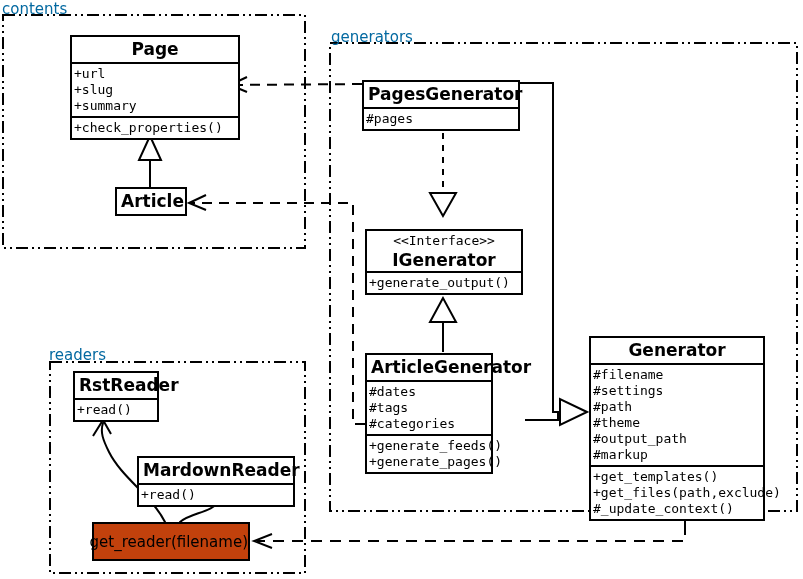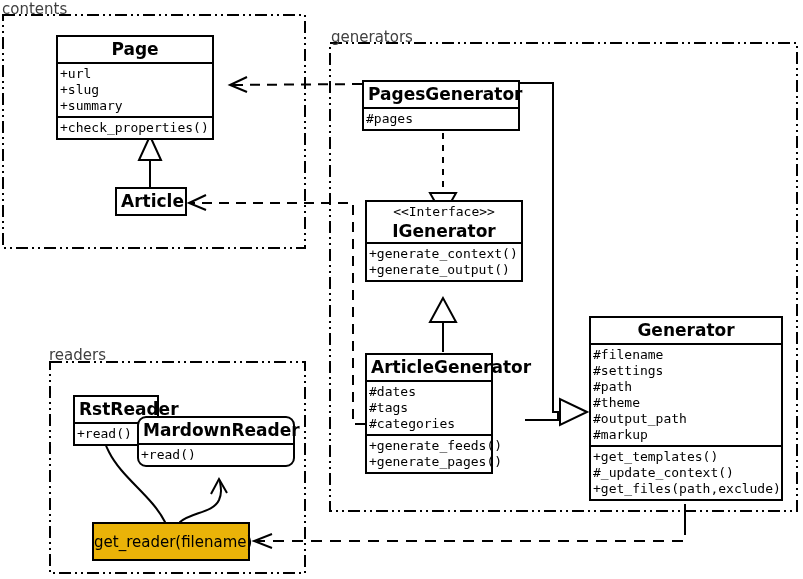--- a/index.html
+++ b/index.html
@@ -4,42 +4,42 @@
 <style>
   * { margin:0; padding:0; box-sizing:border-box; }
   html,body { background:#fff; }
   .canvas {
     position:relative; width:803px; height:579px; background:#fff;
     font-family:"DejaVu Sans", sans-serif; color:#000; overflow:hidden;
   }
   .layer { position:absolute; left:0; top:0; z-index:0; }
   .pkg-label {
     position:absolute; z-index:2;
-    font:15px "DejaVu Sans", sans-serif; color:#404040; white-space:nowrap;
+    font:15px "DejaVu Sans", sans-serif; color:#0369a1; white-space:nowrap;
   }
   .cls {
     position:absolute; z-index:2; background:#fff;
     border:2px solid #000;
   }
   .cls-title {
     font:bold 17px "DejaVu Sans", sans-serif; text-align:center;
     line-height:23px; padding:1px 4px; white-space:nowrap;
   }
   .stereotype {
     font:13px "DejaVu Sans Mono", monospace; font-weight:normal;
     text-align:center; line-height:16px; padding-top:2px; white-space:nowrap;
   }
   .sec { border-top:2px solid #000; padding:2px 0 2px 0; }
   .row {
     font:13px "DejaVu Sans Mono", monospace; line-height:16px;
     padding:0 2px; white-space:nowrap;
   }
   .plainbox {
-    position:absolute; z-index:2; background:#eab308; border:2px solid #000;
-    display:flex; align-items:center; justify-content:flex-start;
+    position:absolute; z-index:2; background:#c2410c; border:2px solid #000;
+    display:flex; align-items:center; justify-content:flex-end;
     font:15px "DejaVu Sans", sans-serif; white-space:nowrap;
   }
 </style>
 </head>
 <body>
 
 <div class="canvas">
 
   <svg class="layer" width="803" height="579" viewBox="0 0 803 579">
 
@@ -75,21 +75,21 @@
     <polyline points="93,436 103,420 111,434" fill="none" stroke="#000" stroke-width="2"></polyline>
 
     <path d="M180,522 C192,512 213,513 219,500 C222,493 221,488 220,482" fill="none" stroke="#000" stroke-width="2" stroke-linecap="round"></path>
     <polyline points="211,494 219,479 227,493" fill="none" stroke="#000" stroke-width="2"></polyline>
   </svg>
 
   <div class="pkg-label" style="left:2px;  top:0px;">contents</div>
   <div class="pkg-label" style="left:331px; top:28px;">generators</div>
   <div class="pkg-label" style="left:49px;  top:346px;">readers</div>
 
-  <div class="cls" style="left:56px; top:35px; width:158px;">
+  <div class="cls" style="left:70px; top:35px; width:170px;">
     <div class="cls-title">Page</div>
     <div class="sec">
       <div class="row">+url</div>
       <div class="row">+slug</div>
       <div class="row">+summary</div>
     </div>
     <div class="sec">
       <div class="row">+check_properties()</div>
     </div>
   </div>
@@ -98,67 +98,66 @@
     <div class="cls-title">Article</div>
   </div>
 
   <div class="cls" style="left:362px; top:60px; width:158px;margin-top:20px;">
     <div class="cls-title">PagesGenerator</div>
     <div class="sec">
       <div class="row">#pages</div>
     </div>
   </div>
 
-  <div class="cls" style="left:365px; top:200px; width:158px;">
+  <div class="cls" style="left:365px; top:229px; width:158px;">
     <div class="stereotype">&lt;&lt;Interface&gt;&gt;</div>
     <div class="cls-title" style="line-height:20px;">IGenerator</div>
     <div class="sec">
-      <div class="row">+generate_context()</div>
       <div class="row">+generate_output()</div>
     </div>
   </div>
 
   <div class="cls" style="left:365px; top:353px; width:128px;">
     <div class="cls-title">ArticleGenerator</div>
     <div class="sec">
       <div class="row">#dates</div>
       <div class="row">#tags</div>
       <div class="row">#categories</div>
     </div>
     <div class="sec">
       <div class="row">+generate_feeds()</div>
       <div class="row">+generate_pages()</div>
     </div>
   </div>
 
-  <div class="cls" style="left:589px; top:316px; width:194px;">
+  <div class="cls" style="left:589px; top:336px; width:176px;">
     <div class="cls-title">Generator</div>
     <div class="sec">
       <div class="row">#filename</div>
       <div class="row">#settings</div>
       <div class="row">#path</div>
       <div class="row">#theme</div>
       <div class="row">#output_path</div>
       <div class="row">#markup</div>
     </div>
     <div class="sec">
       <div class="row">+get_templates()</div>
+      <div class="row">+get_files(path,exclude)</div>
       <div class="row">#_update_context()</div>
-      <div class="row">+get_files(path,exclude)</div>
     </div>
   </div>
 
-  <div class="cls" style="left:73px; top:371px; width:86px;margin-top:24px;">
+  <div class="cls" style="left:73px; top:371px; width:86px;">
     <div class="cls-title">RstReader</div>
     <div class="sec">
       <div class="row">+read()</div>
     </div>
   </div>
 
-  <div class="cls" style="left:137px; top:416px; width:158px;border-radius:9px;">
+  <div class="cls" style="left:137px; top:456px; width:158px;">
     <div class="cls-title">MardownReader</div>
     <div class="sec">
       <div class="row">+read()</div>
     </div>
   </div>
 
   <div class="plainbox" style="left:92px; top:522px; width:158px; height:39px;">
     <span>get_reader(filename)</span>
   </div>
 

